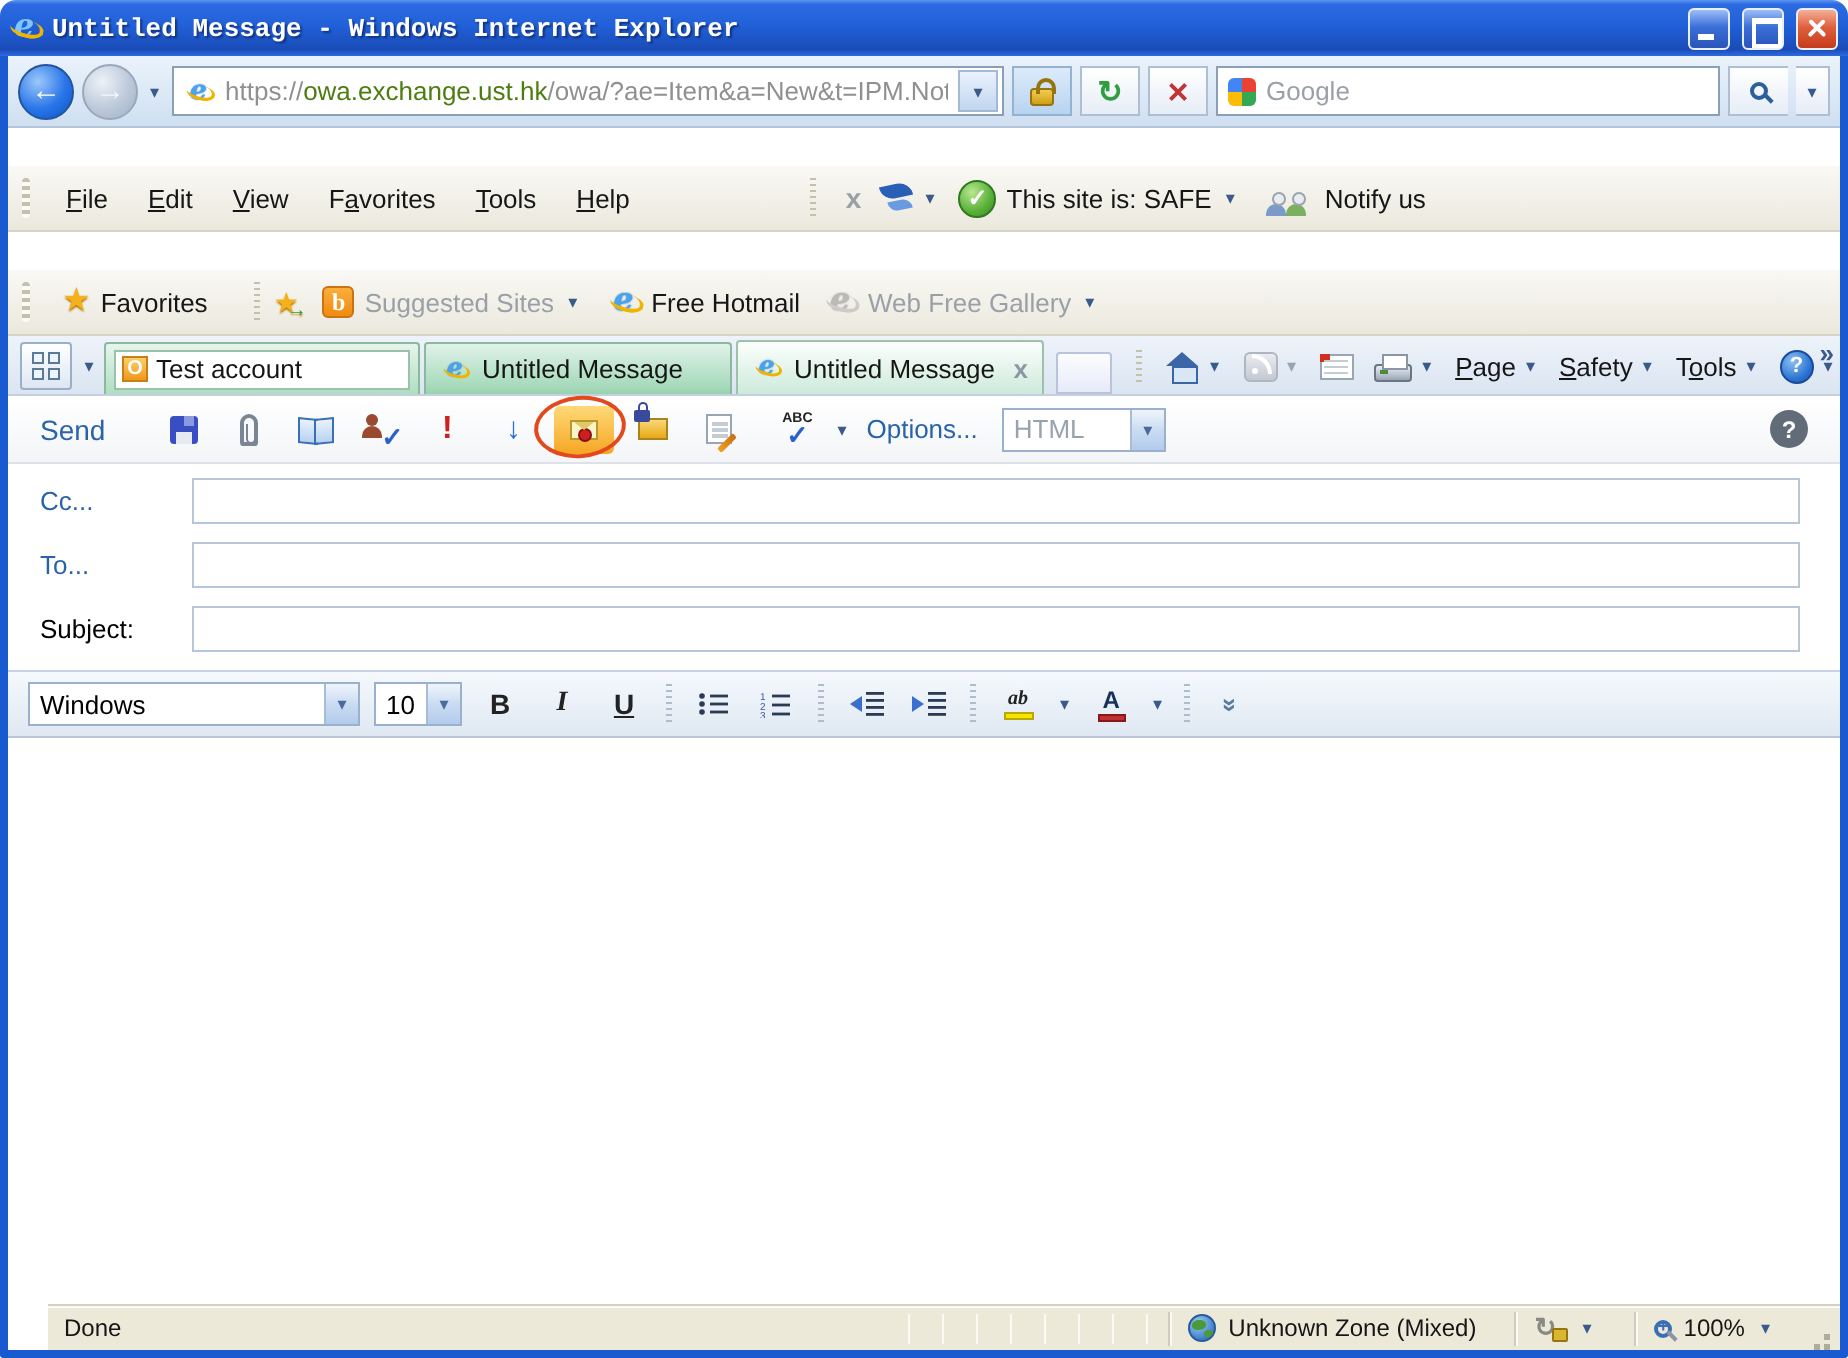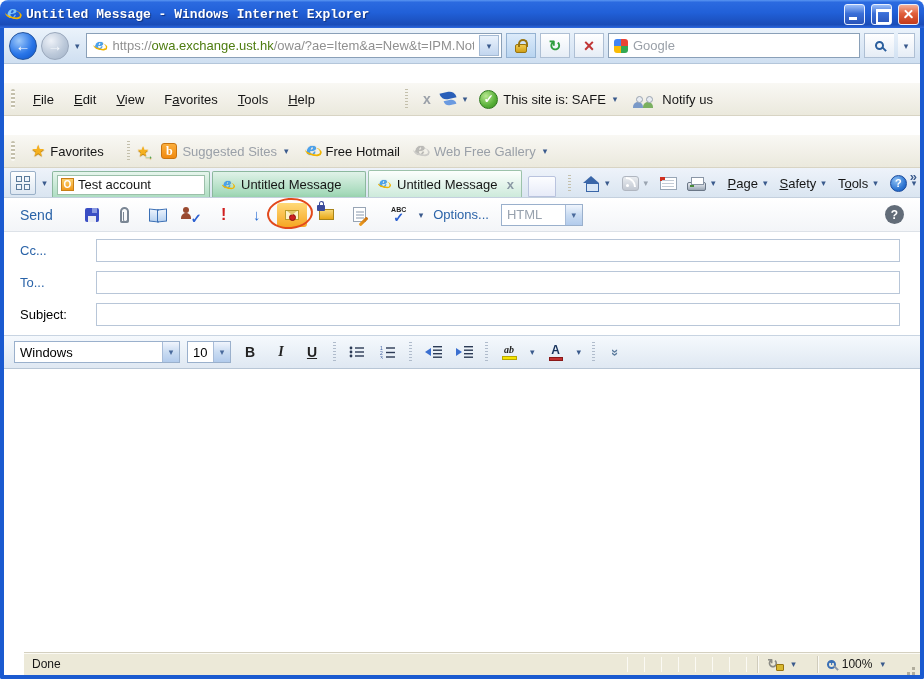--- a/index.html
+++ b/index.html
@@ -504,20 +504,24 @@
       <div class="status-fill">
         <span class="tick"></span>
           <span class="tick"></span>
           <span class="tick"></span>
           <span class="tick"></span>
           <span class="tick"></span>
           <span class="tick"></span>
           <span class="tick"></span>
           <span class="tick"></span>
         <span class="spanel">
+          <span class="globe"></span>
+          <span>Unknown Zone (Mixed)</span>
+        </span>
+        <span class="spanel">
           <span class="prot-ic">↻</span>
           <span class="drop-sm">▾</span>
         </span>
         <span class="spanel">
           <span class="zmag"></span>
           <span>100%</span>
           <span class="drop-sm">▾</span>
         </span>
         <span class="grip-corner"></span>
       </div>

